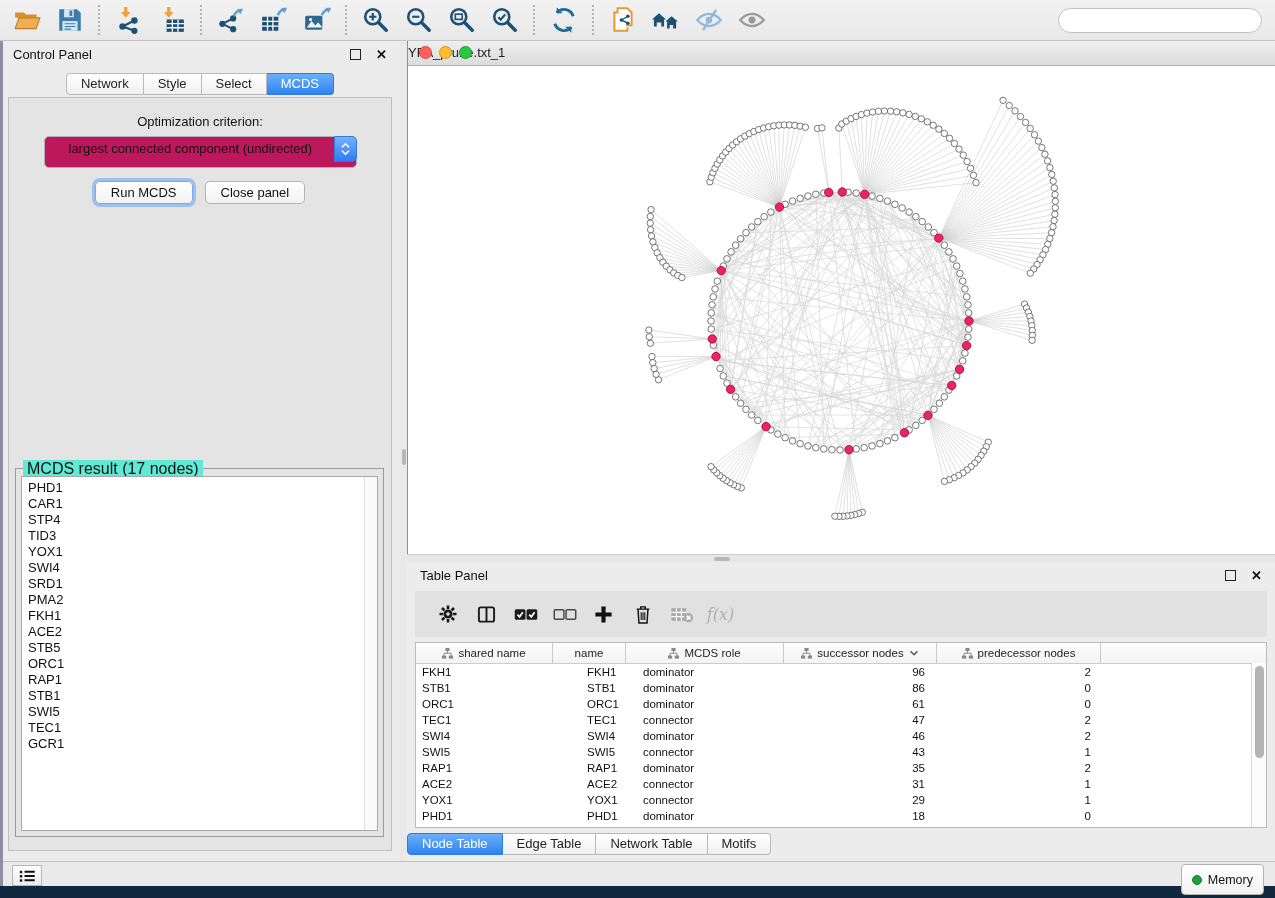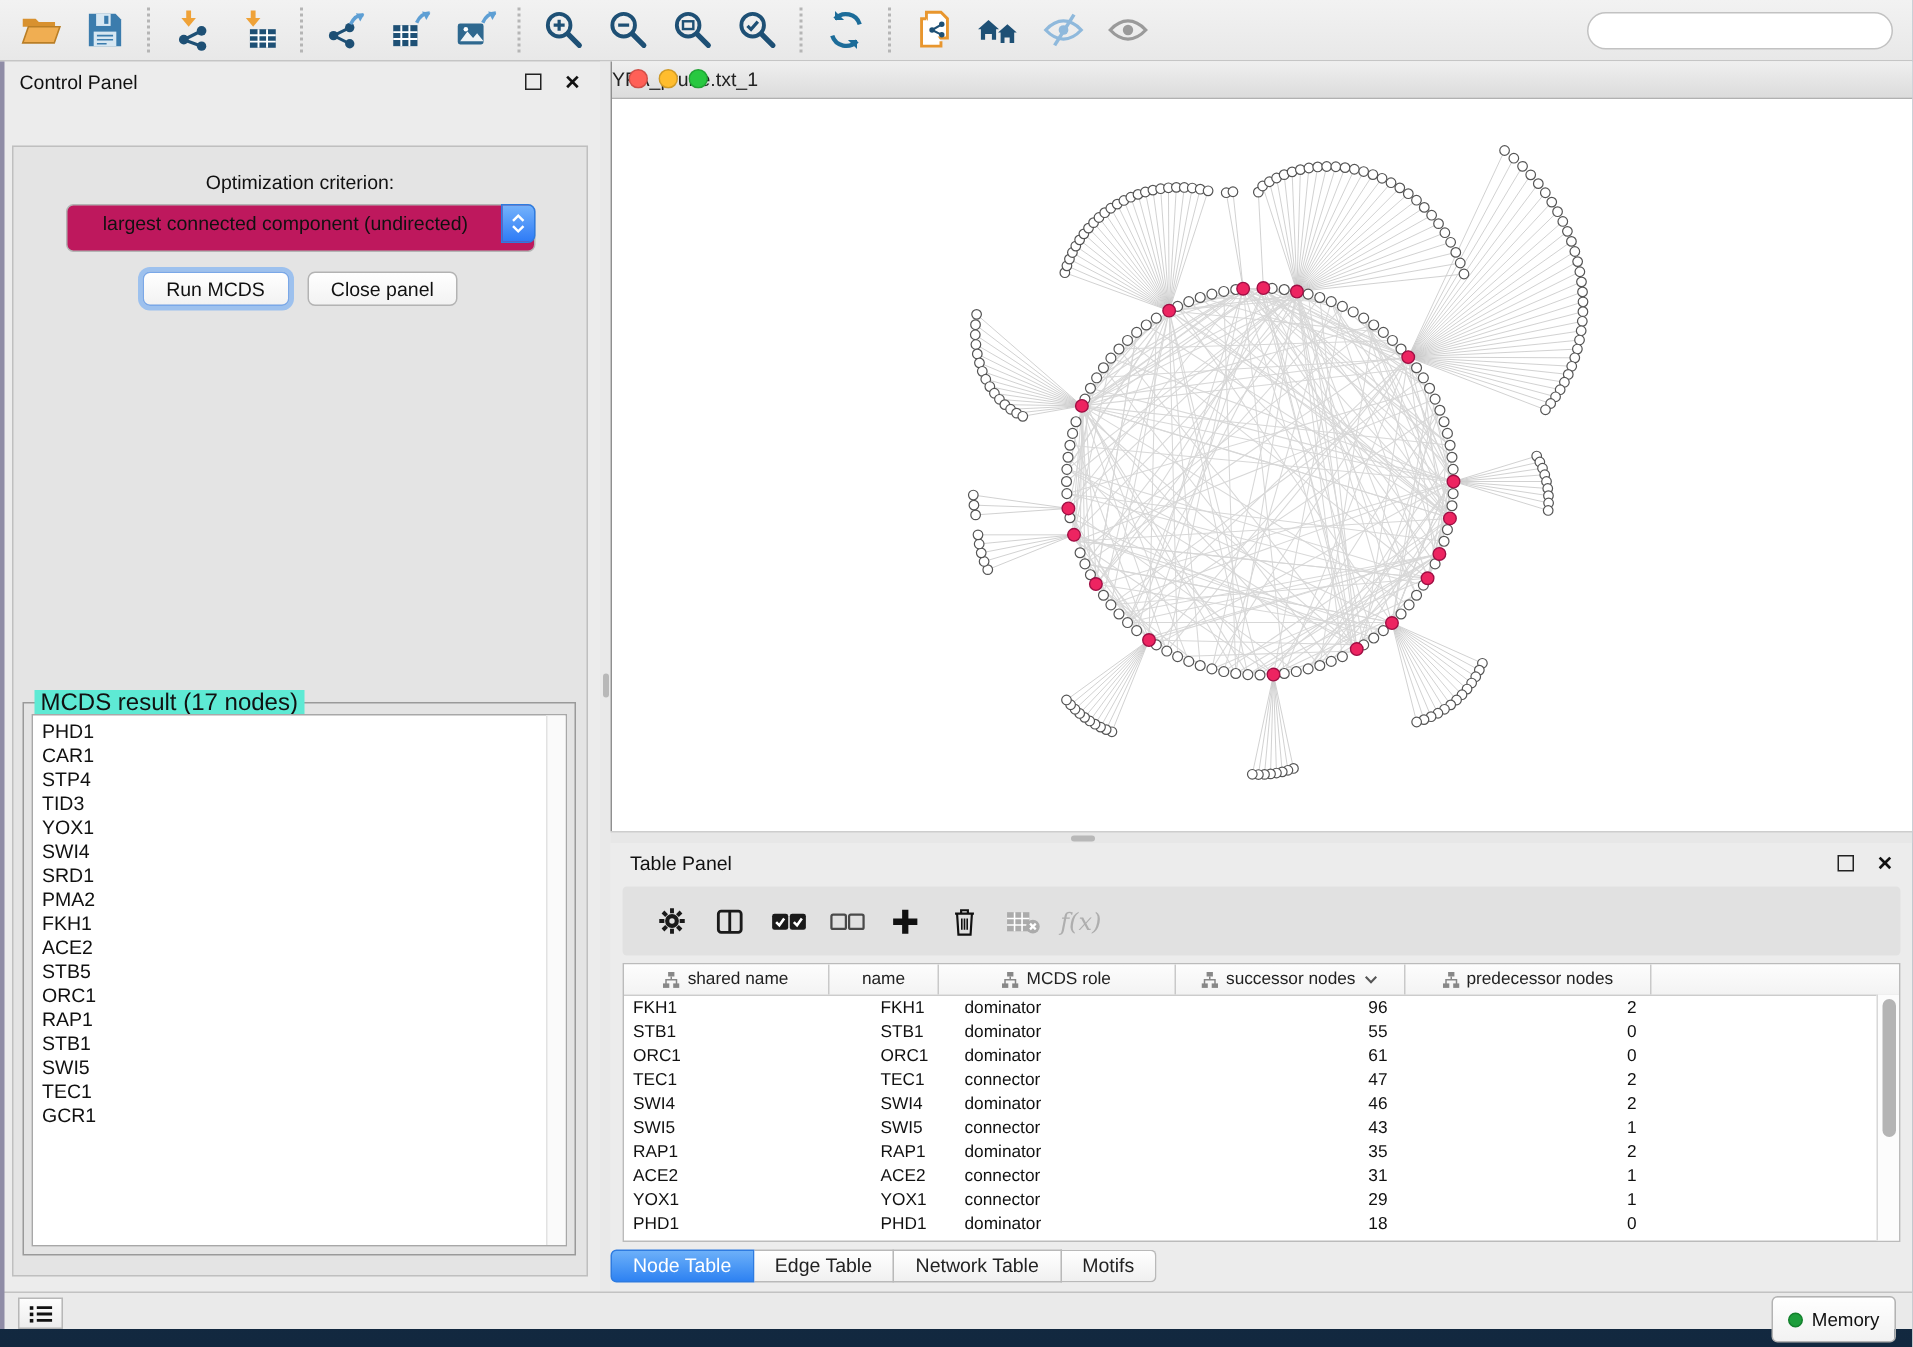--- a/index.html
+++ b/index.html
@@ -247,20 +247,26 @@
       </div>
     </div>
 
     <div class="cpanel">
       <div class="phead">
         <span>Control Panel</span>
         <span class="sp"></span>
         <span class="float-ico"></span>
         <span class="close-ico">✕</span>
       </div>
+      <div class="ctabs" id="ctabs">
+          <span class="tab">Network</span>
+          <span class="tab">Style</span>
+          <span class="tab">Select</span>
+          <span class="tab active">MCDS</span>
+        </div>
       <div class="cbody">
         <div class="opt-label">Optimization criterion:</div>
         <div class="combo">
           <span>largest connected component (undirected)</span>
           <span class="step">
             <svg width="11" height="14" viewBox="0 0 11 14">
                 <path d="M2 5.3L5.5 1.8 9 5.3" fill="none" stroke="#fff" stroke-width="1.6"></path>
                 <path d="M2 8.7l3.5 3.5L9 8.7" fill="none" stroke="#fff" stroke-width="1.6"></path>
               </svg>
           </span>
@@ -1086,21 +1092,21 @@
               <div class="td c1">FKH1</div>
               <div class="td c2">dominator</div>
               <div class="td c3">96</div>
               <div class="td c4">2</div>
               <div class="td"></div>
             </div>
             <div class="trow grid6">
               <div class="td c0">STB1</div>
               <div class="td c1">STB1</div>
               <div class="td c2">dominator</div>
-              <div class="td c3">55</div>
+              <div class="td c3">86</div>
               <div class="td c4">0</div>
               <div class="td"></div>
             </div>
             <div class="trow grid6">
               <div class="td c0">ORC1</div>
               <div class="td c1">ORC1</div>
               <div class="td c2">dominator</div>
               <div class="td c3">61</div>
               <div class="td c4">0</div>
               <div class="td"></div>

